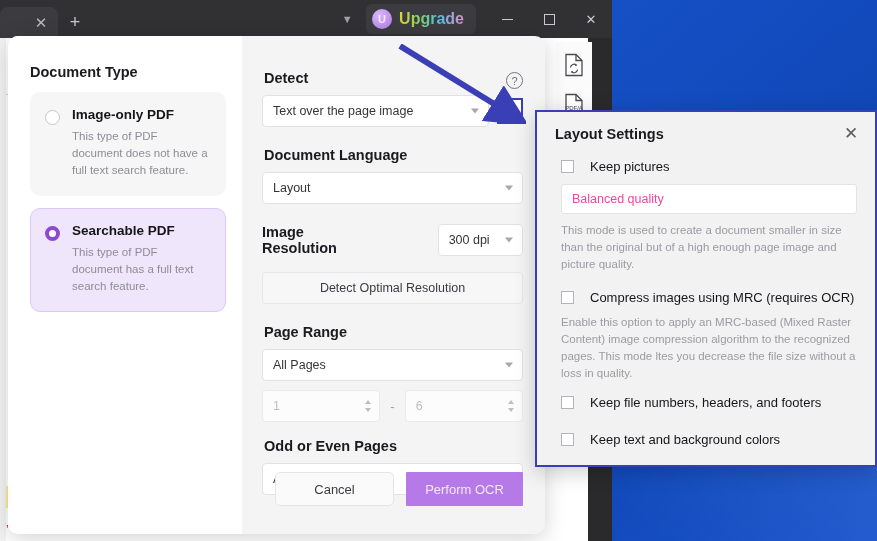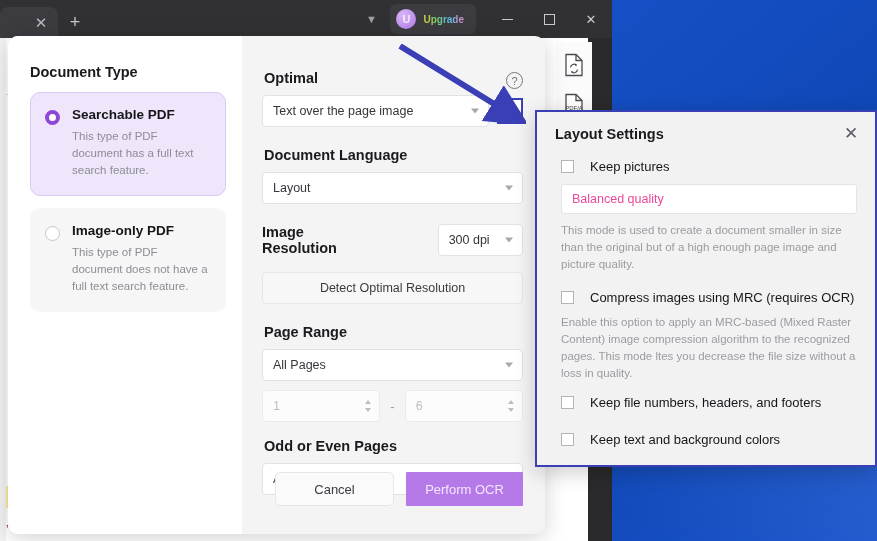--- a/index.html
+++ b/index.html
@@ -71,21 +71,21 @@
     background: #3b3b40; border-radius: 6px; padding: 0 12px 0 6px;
     margin-right: 10px;
   }
   .upgrade-avatar {
     width: 20px; height: 20px; border-radius: 50%;
     background: radial-gradient(circle at 35% 30%, #d7b6f7, #b07ae8);
     color: #f4e9ff; font-size: 11px; font-weight: 700;
     display: flex; align-items: center; justify-content: center;
   }
   .upgrade-text {
-    font-size: 10px; font-weight: 600;
+    font-size: 16px; font-weight: 600;
     background: linear-gradient(90deg,#e0d23a 0%,#7fd36a 33%,#55c0e8 62%,#e58ec9 100%);
     -webkit-background-clip: text; background-clip: text; color: transparent;
   }
   .win-btn {
     width: 42px; height: 38px; display: flex; align-items: center; justify-content: center;
     color: #c9c9ce; font-size: 13px;
   }
   .win-btn .min { display:block; width: 11px; height: 1px; background: #c9c9ce; }
   .win-btn .max { display:block; width: 11px; height: 11px; border: 1px solid #c9c9ce; }
 
@@ -357,42 +357,42 @@
           </div>
         <div class="win-btn">✕</div>
       </div>
     </div>
 
     <div class="ocr-dialog">
 
       <div class="ocr-left">
         <div class="section-title">Document Type</div>
 
+        <div class="doctype-card plain">
+          <span class="radio-outer off"></span>
+          <div>
+            <div class="doctype-name">Image-only PDF</div>
+            <div class="doctype-desc">This type of PDF document does not have a full text search feature.</div>
+          </div>
+        </div>
+
         <div class="doctype-card selected">
           <span class="radio-outer on"></span>
           <div>
             <div class="doctype-name">Searchable PDF</div>
             <div class="doctype-desc">This type of PDF document has a full text search feature.</div>
           </div>
         </div>
-
-        <div class="doctype-card plain">
-          <span class="radio-outer off"></span>
-          <div>
-            <div class="doctype-name">Image-only PDF</div>
-            <div class="doctype-desc">This type of PDF document does not have a full text search feature.</div>
-          </div>
-        </div>
       </div>
 
       <div class="ocr-right">
 
         <div class="help-icon">?</div>
 
-        <div class="field-label">Optimal</div>
+        <div class="field-label">Detect</div>
         <div class="row-layout">
           <div class="select">
             <span>Text over the page image</span>
             <span class="caret"></span>
           </div>
           <div class="gear-box">
             <svg width="15" height="15" viewBox="0 0 20 20">
               <path d="M10 6.6a3.4 3.4 0 100 6.8 3.4 3.4 0 000-6.8zm0 5.2a1.8 1.8 0 110-3.6 1.8 1.8 0 010 3.6z" fill="#4a4a52"></path>
               <path d="M17.4 11.6l-1.3-.7a6.4 6.4 0 000-1.8l1.3-.7-1.3-2.3-1.4.5a6.4 6.4 0 00-1.6-.9L12.9 4h-2.6l-.2 1.7a6.4 6.4 0 00-1.6.9l-1.4-.5L5.8 8.4l1.3.7a6.4 6.4 0 000 1.8l-1.3.7L7.1 14l1.4-.5c.5.4 1 .7 1.6.9l.2 1.6h2.6l.2-1.6c.6-.2 1.1-.5 1.6-.9l1.4.5 1.3-2.4z" fill="none" stroke="#4a4a52" stroke-width="1.3"></path>
             </svg>

